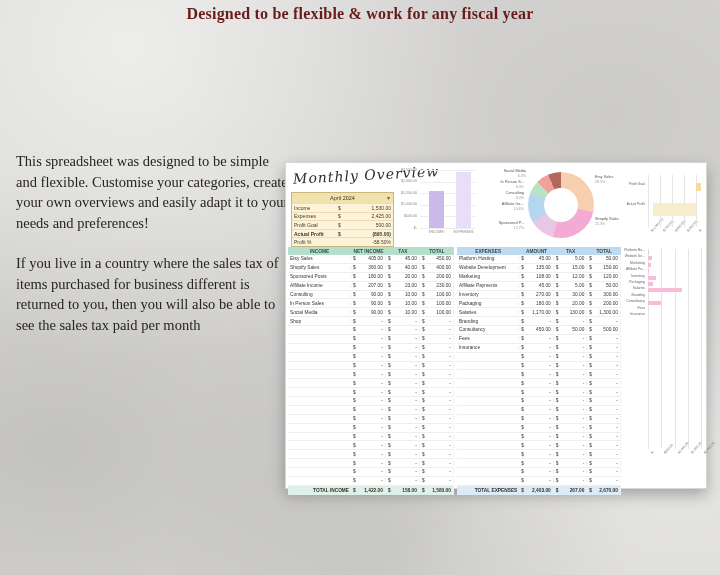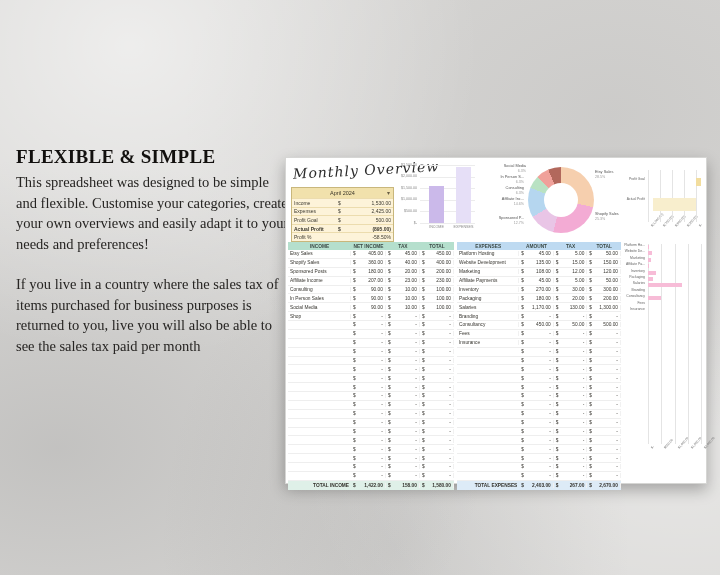--- a/index.html
+++ b/index.html
@@ -67,28 +67,28 @@
   .hgrid{position:absolute;height:1px;background:#ececec;}
   .hbar{position:absolute;}
   .rlab{position:absolute;left:0;width:21px;text-align:right;font-size:3.4px;line-height:1.15;color:#666;}
   .tick{position:absolute;font-size:3.3px;color:#777;white-space:nowrap;transform:rotate(-48deg);transform-origin:top left;}
   .ylab,.xcat{position:absolute;color:#888;}
 </style>
 </head>
 <body>
 
 <div class="canvas">
+  <p class="subtitle">Designed to be flexible &amp; work for any fiscal year</p>
 
   <aside class="copy">
     <section>
-      <h2>FLEXIBLE &amp; SIMPLE</h2>
       <p>This spreadsheet was designed to be simple and flexible. Customise your categories, create your own overviews and easily adapt it to your needs and preferences!</p>
     </section>
     <section>
-      <p>If you live in a country where the sales tax of items purchased for business purposes is returned to you, live you will also be able to see the sales tax paid per month</p>
+      <p>If you live in a country where the sales tax of items purchased for business different is returned to you, then you will also be able to see the sales tax paid per month</p>
     </section>
   </aside>
 
   <div class="card">
     <div class="script-title">Monthly Overview</div>
 
     <div class="summary">
       <div class="summary-head">
         <span>April 2024</span>
         <span class="chev">▾</span>

